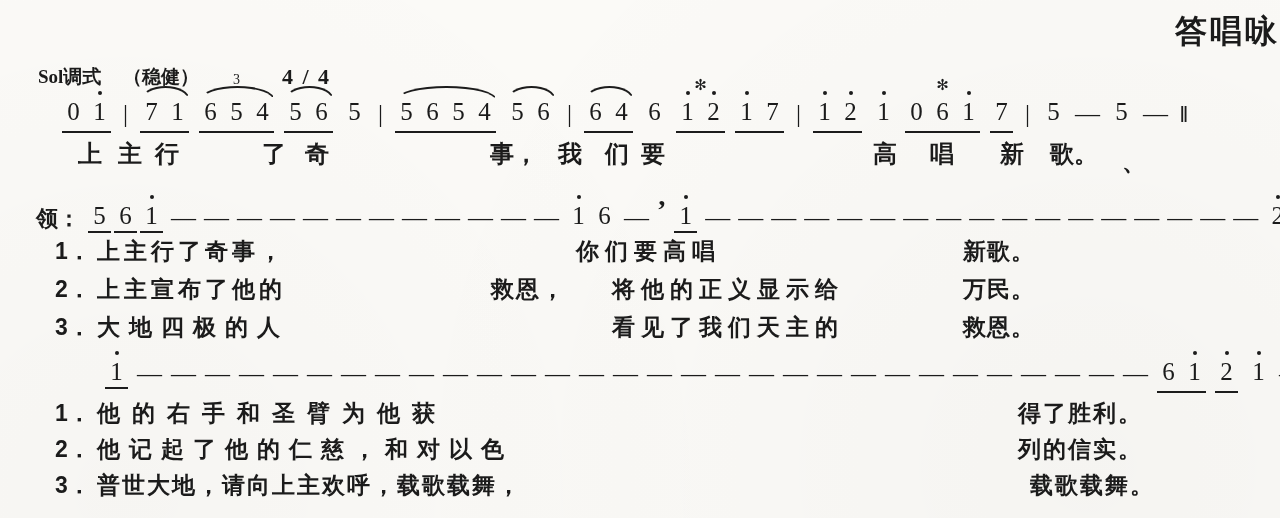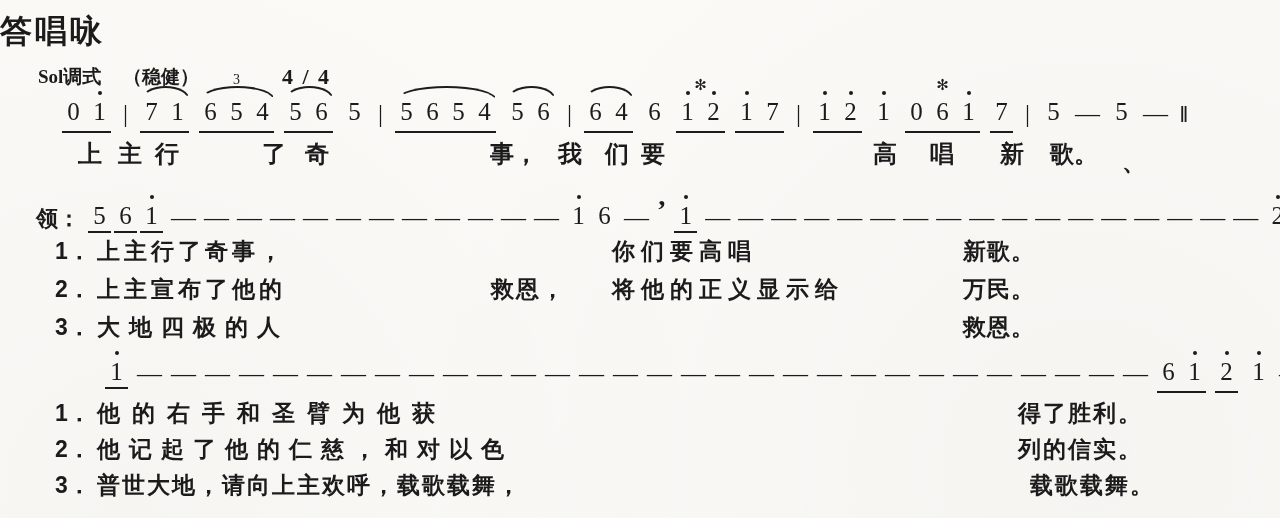--- a/index.html
+++ b/index.html
@@ -6,21 +6,21 @@
   body{width:1280px;height:518px;overflow:hidden;}
   .sheet{
     position:relative;width:1280px;height:518px;
     background:#fbfaf7;
     background-image:radial-gradient(circle at 85% 90%, rgba(0,0,0,0.025), transparent 60%),
                      radial-gradient(circle at 10% 95%, rgba(0,0,0,0.02), transparent 50%);
     color:#1b1b1b;
     font-family:"Liberation Sans",sans-serif;
   }
   .title{
-    position:absolute;top:10px;left:0;right:0;text-align:left;
+    position:absolute;top:10px;left:0;right:0;text-align:right;
     font-size:32px;font-weight:bold;letter-spacing:3px;
   }
   .hdr{position:absolute;top:64px;font-size:19px;font-weight:bold;font-family:"Liberation Serif",serif;}
   .hdr.mode{left:38px;}
   .hdr.tempo{left:123px;}
   .hdr.tsig{left:282px;font-size:22px;letter-spacing:2px;}
   .lead{position:absolute;left:36px;top:204px;font-size:22px;font-weight:bold;}
 
   
   .nline{position:absolute;display:flex;align-items:flex-end;}
@@ -213,33 +213,34 @@
       <span class="tok ndash">—</span>
       <span class="tok ndash">—</span>
       <span class="grp">
         <span class="note">2<i class="dot"></i></span>
       </span>
     </div>
   <div id="verses">
       <div class="vrow" style="top: 236px;">
         <span class="" style="left: 55px;">1．</span>
         <span class="" style="left: 97px; letter-spacing: 4px;">上主行了奇事，</span>
-        <span class="" style="left: 612px; letter-spacing: 6px;">你们要高唱</span>
+        <span class="" style="left: 576px; letter-spacing: 6px;">你们要高唱</span>
         <span class="" style="left: 963px; letter-spacing: 1px;">新歌。</span>
       </div>
       <div class="vrow" style="top: 274px;">
         <span class="" style="left: 55px;">2．</span>
         <span class="" style="left: 97px; letter-spacing: 4px;">上主宣布了他的</span>
         <span class="" style="left: 463px; letter-spacing: 2px; margin-left: 28px;">救恩，</span>
         <span class="" style="left: 612px; letter-spacing: 6px;">将他的正义显示给</span>
         <span class="" style="left: 963px; letter-spacing: 1px;">万民。</span>
       </div>
       <div class="vrow" style="top: 312px;">
         <span class="" style="left: 55px;">3．</span>
         <span class="" style="left: 97px; letter-spacing: 9px;">大地四极的人</span>
+        <span class="" style="left: 612px; letter-spacing: 6px;">看见了我们天主的</span>
         <span class="" style="left: 963px; letter-spacing: 1px;">救恩。</span>
       </div>
       <div class="vrow" style="top: 398px;">
         <span class="" style="left: 55px;">1．</span>
         <span class="" style="left: 97px; letter-spacing: 12px;">他的右手和圣臂为他获</span>
         <span class="" style="left: 1018px; letter-spacing: 2px;">得了胜利。</span>
       </div>
       <div class="vrow" style="top: 434px;">
         <span class="" style="left: 55px;">2．</span>
         <span class="" style="left: 97px; letter-spacing: 9px;">他记起了他的仁慈，和对以色</span>

